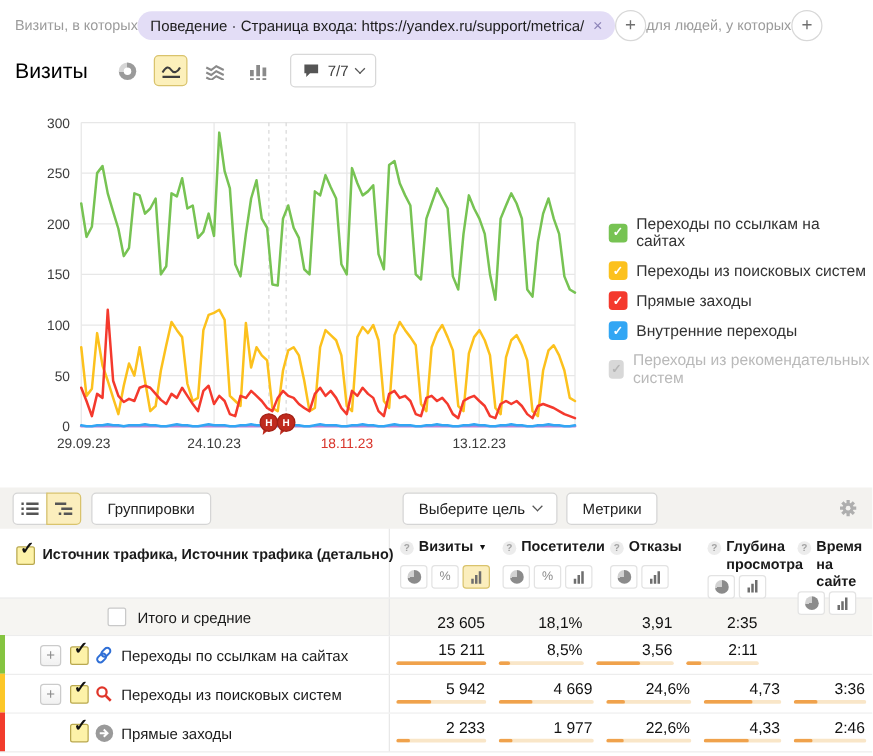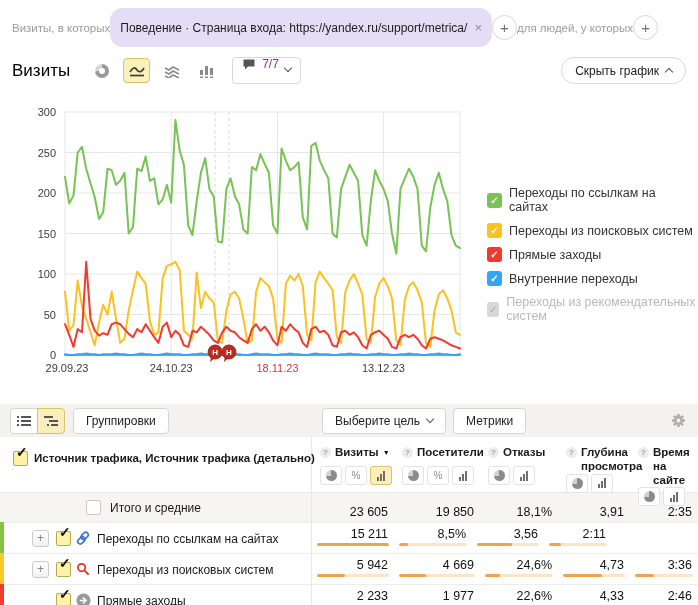--- a/index.html
+++ b/index.html
@@ -1,32 +1,32 @@
 <!DOCTYPE html>
 <html><head>
 <meta charset="utf-8">
 <style>
   * { box-sizing: border-box; margin: 0; padding: 0; }
   html,body { width:698px; height:605px; overflow:hidden; background:#fff;
     font-family:"Liberation Sans", sans-serif; color:#1a1a1a; }
 
   
   .filter-bar{ display:flex; align-items:center; gap:0; padding:8px 12px 2px; font-size:11.5px; color:#9b9b9b;}
-  .chip{ background:#e3ddf6; border-radius:13px; height:39px; padding:0 10px; display:flex; align-items:center; gap:7px; color:#1c1c1c; font-size:12px; white-space:nowrap;}
+  .chip{ background:#e3ddf6; border-radius:13px; height:23px; padding:0 10px; display:flex; align-items:center; gap:7px; color:#1c1c1c; font-size:12px; white-space:nowrap;}
   .chip-close{ color:#8d84b8; font-size:13px; cursor:pointer; line-height:1;}
   .plus-btn{ min-width:25px; height:25px; border:1px solid #d8d8d8; border-radius:50%; background:#fff; color:#6f6f6f; font-size:15px; display:flex; align-items:center; justify-content:center;}
 
   
   .section-row{ display:flex; align-items:center; gap:8px; padding:8px 12px 0;}
   .sec-title{ font-size:17px; color:#000; margin-right:10px;}
   .ctype{ width:27px; height:25px; border:1px solid transparent; border-radius:4px; display:flex; align-items:center; justify-content:center;}
   .ctype.sel{ background:#fcf0bb; border-color:#d9c36c;}
   .donut{ width:14px; height:14px; border-radius:50%; background:conic-gradient(#9a9a9a 0 265deg,#d6d6d6 265deg); position:relative;}
   .donut::after{ content:""; position:absolute; left:4px; top:4px; width:6px; height:6px; border-radius:50%; background:#fff;}
-  .ann-btn{ display:flex; align-items:flex-end; gap:6px; height:27px; border:1px solid #d8d8d8; border-radius:4px; background:#fff; padding:12px 9px; font-size:12px; color:#a21caf; margin-left:4px;}
+  .ann-btn{ display:flex; align-items:center; gap:6px; height:27px; border:1px solid #d8d8d8; border-radius:4px; background:#fff; padding:0 9px; font-size:12px; color:#404040; margin-left:4px;}
   .hide-btn{ margin-left:auto; display:flex; align-items:center; gap:7px; height:27px; border:1px solid #d8d8d8; border-radius:14px; background:#fff; padding:0 13px; font-size:12px; color:#222;}
   .chev{ width:6px; height:6px; border-right:1.4px solid #555; border-bottom:1.4px solid #555; display:inline-block;}
   .chev.down{ transform:rotate(45deg); margin-top:-3px;}
   .chev.up{ transform:rotate(-135deg); margin-top:3px;}
 
   
   .chart-wrap{ position:relative; height:292px; margin-top:2px;}
   .legend{ position:absolute; left:487px; top:100px; display:flex; flex-direction:column; gap:9px;}
   .legend-item{ display:flex; align-items:center; gap:7px; font-size:12.5px; color:#333; cursor:pointer;}
   .legend-item.disabled{ color:#b9b9b9;}
@@ -115,24 +115,20 @@
         <rect x="6" y="12.5" width="3" height="1.5" fill="#8a8a8a"></rect>
         <rect x="11" y="12.5" width="3" height="1.5" fill="#8a8a8a"></rect>
       </svg>
   </span>
   <span class="ann-btn">
     <svg width="14" height="13">
         <path d="M1.5 1.5 h11 v7 h-6.5 l-3 3 v-3 h-1.5 z" fill="#555"></path>
       </svg>
     <span>7/7</span>
     <span class="chev down"></span>
-  </span>
-  <span class="hide-btn">
-    <span>Скрыть график</span>
-    <span class="chev up"></span>
   </span>
 </div>
 
 <div class="chart-wrap">
   <svg id="chart-svg" width="698" height="292">
       <line x1="65" y1="269" x2="460" y2="269" stroke="#cfcfcf" stroke-width="1"></line>
       <text x="56" y="273" text-anchor="end" font-size="11" fill="#3c3c3c">0</text>
       <line x1="65" y1="228.5" x2="460" y2="228.5" stroke="#e7e7e7" stroke-width="1"></line>
       <text x="56" y="232.5" text-anchor="end" font-size="11" fill="#3c3c3c">50</text>
       <line x1="65" y1="188" x2="460" y2="188" stroke="#e7e7e7" stroke-width="1"></line>
@@ -353,23 +349,20 @@
 
 <div id="tbody">
     <div class="trow totals">
       <div class="dim-cell">
         <span class="cb off" style="left: 86px; top: 7px;"></span>
         <span class="dim-lbl" style="left: 110px; top: 8px;">Итого и средние</span>
       </div>
       <div class="m-cell" style="width: 82px;">
         <div class="val">23 605</div>
       </div>
-      <div class="m-cell" style="width: 86px;">
-        <div class="val">19 850</div>
-      </div>
       <div class="m-cell" style="width: 78px;">
         <div class="val">18,1%</div>
       </div>
       <div class="m-cell" style="width: 72px;">
         <div class="val">3,91</div>
       </div>
       <div class="m-cell" style="width: 68px;">
         <div class="val">2:35</div>
       </div>
     </div>

